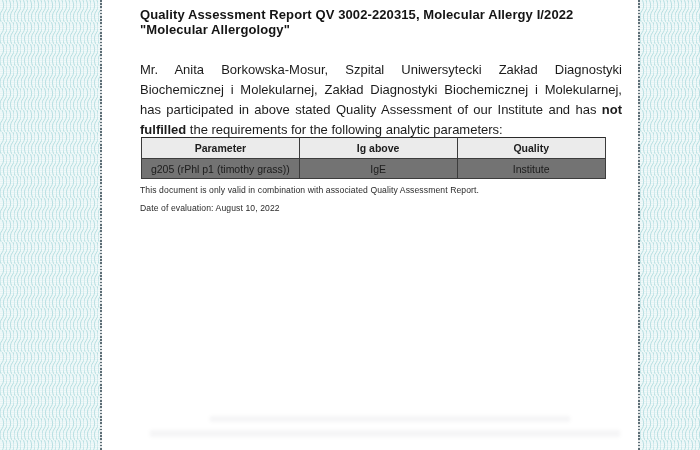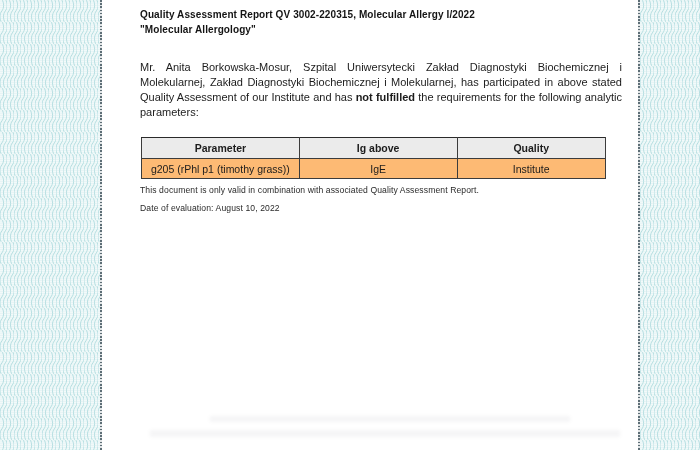--- a/index.html
+++ b/index.html
@@ -17,46 +17,46 @@
     background:repeating-linear-gradient(180deg,
       #5d6e76 0px,#5d6e76 1.6px,
       rgba(93,110,118,0.18) 1.6px, rgba(93,110,118,0.18) 3.2px);
   }
   .edge-left{left:100px;}
   .edge-right{left:638px;}
 
   
   .doc-title{
     position:absolute;left:140px;top:7px;width:486px;
-    font-weight:bold;font-size:10px;line-height:15px;color:#141414;
+    font-weight:bold;font-size:13px;line-height:15px;color:#141414;
     letter-spacing:0.1px;
   }
   .body-paragraph{
     position:absolute;left:140px;top:60px;width:482px;
-    font-size:11px;line-height:15px;color:#1c1c1c;
+    font-size:13px;line-height:20px;color:#1c1c1c;
     text-align:justify;
   }
   .body-paragraph .bold{font-weight:bold;}
 
   table.params{
     position:absolute;left:141px;top:137px;width:465px;
     border-collapse:collapse;table-layout:fixed;
     font-size:10.5px;color:#1c1c1c;
   }
   table.params th, table.params td{
     border:1px solid #3c3c3c;
     padding:3px 5px 3px 5px;
     text-align:center;font-weight:normal;
     white-space:nowrap;overflow:hidden;
   }
   table.params th{
     background:#ebebeb;font-weight:bold;height:14px;
     border-top:1.5px solid #2a2a2a;
   }
-  table.params td{height:13px;background:#fdba74;}
+  table.params td{height:13px;background:#737373;}
   .col-param{width:34%;}
   .col-ig{width:34%;}
   .col-method{width:32%;}
 
   .validity-note{
     position:absolute;left:140px;top:185px;width:482px;
     font-size:8.6px;color:#2a2a2a;letter-spacing:0.1px;
   }
   .evaluation-date{
     position:absolute;left:140px;top:203px;width:482px;

